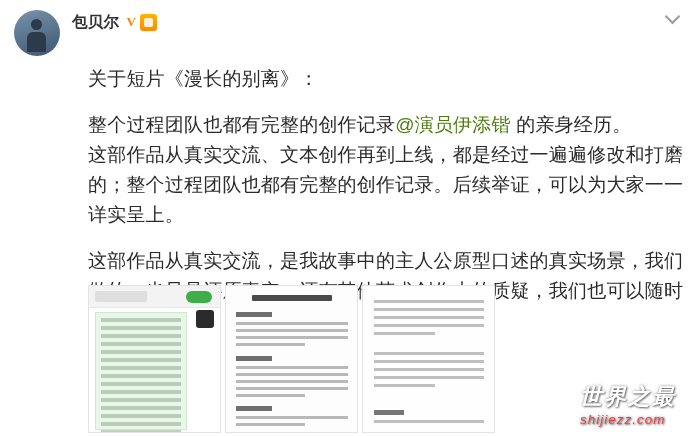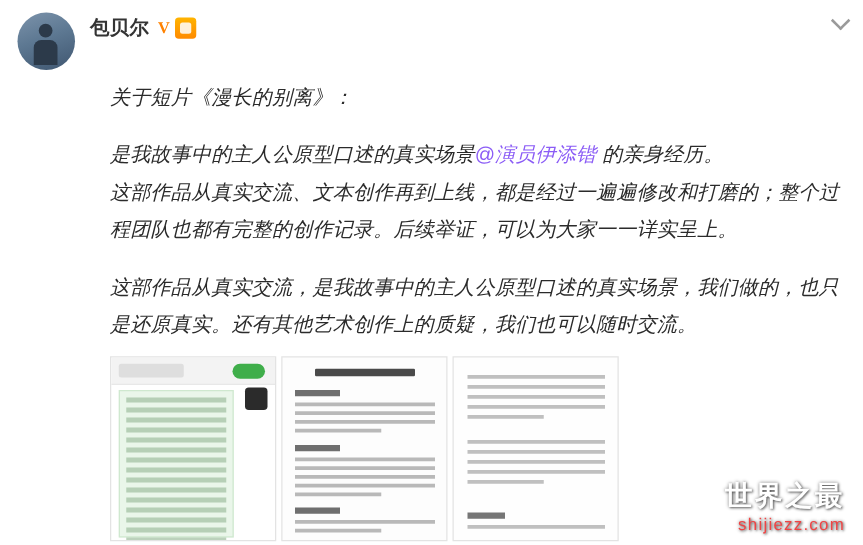--- a/index.html
+++ b/index.html
@@ -135,29 +135,28 @@
     position: absolute;
     right: 12px; top: 11px;
     width: 11px; height: 11px;
     border-right: 2px solid #9a9a9a;
     border-bottom: 2px solid #9a9a9a;
     transform: rotate(45deg);
   }
   
   .content {
     padding: 0 4px 0 88px;
-    font-size: 16px;
+    font-size: 19px;
     line-height: 30px;
     color: #2b2b2b;
     letter-spacing: .2px;
-    font-style: italic;
   }
   .content p { margin: 0; }
   .para-gap { height: 16px; }
-  .mention { color: #8b5cf6; }
+  .mention { color: #4d7c0f; }
   
   .images {
     position: absolute;
     left: 88px;
     top: 285px;
     display: flex;
     gap: 4px;
   }
   .thumb {
     width: 133px;
@@ -229,22 +228,23 @@
   .t3 .blk i.s { width:55%; }
   .t3 .lbl {
     position:absolute; left:11px;
     width:30px; height:5px; background:#767676;
   }
   
   .watermark {
     position: absolute;
     right: 14px;
     bottom: 10px;
-    text-align: right;
+    text-align: left;
     line-height: 1;
+    font-style: italic;
   }
   .wm-main {
     font-size: 22px;
     font-weight: bold;
     color: #ffffff;
     letter-spacing: 2px;
     text-shadow: 0 0 3px rgba(0,0,0,.45), 1px 1px 2px rgba(0,0,0,.5);
   }
   .wm-sub {
     margin-top: 5px;
@@ -269,21 +269,21 @@
         <span class="member-badge"></span>
       </div>
     </div>
   </div>
 
   <div class="chev"></div>
 
   <div class="content">
     <p>关于短片《漫长的别离》：</p>
     <div class="para-gap"></div>
-    <p><span>是我故事中的主人公原型口述的真实场景</span><span class="mention">@演员伊添锴</span><span> 的亲身经历。</span></p>
+    <p><span>整个过程团队也都有完整的创作记录</span><span class="mention">@演员伊添锴</span><span> 的亲身经历。</span></p>
     <p>这部作品从真实交流、文本创作再到上线，都是经过一遍遍修改和打磨的；整个过程团队也都有完整的创作记录。后续举证，可以为大家一一详实呈上。</p>
     <div class="para-gap"></div>
     <p>这部作品从真实交流，是我故事中的主人公原型口述的真实场景，我们做的，也只是还原真实。还有其他艺术创作上的质疑，我们也可以随时交流。</p>
   </div>
 
   <div class="images">
 
     <div class="thumb t1">
       <div class="hdr"></div>
       <div class="titlebar"></div>

